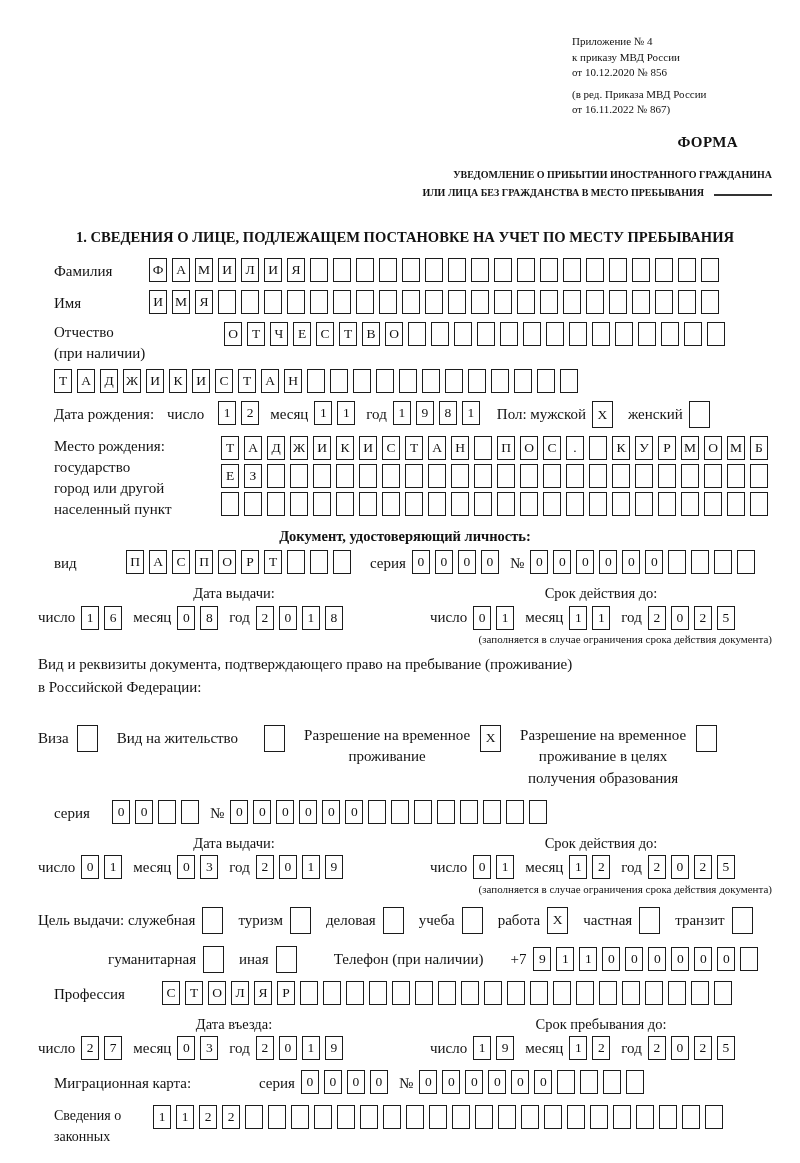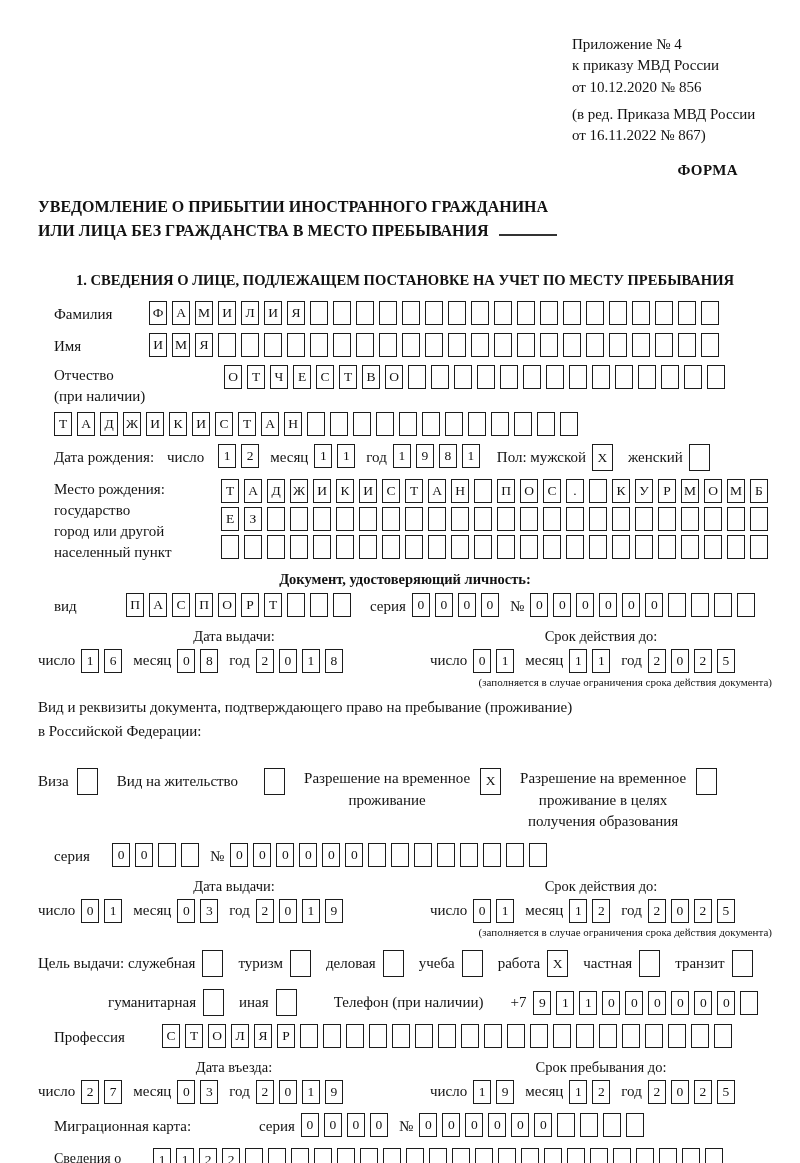--- a/index.html
+++ b/index.html
@@ -4,25 +4,25 @@
 <style>
   html,body { margin:0; padding:0; background:#ffffff; }
   .page {
     width:800px; height:1163px; box-sizing:border-box;
     padding:34px 28px 0 38px; overflow:hidden;
     font-family:"Liberation Serif","DejaVu Serif",serif;
     color:#121212; font-size:15px; background:#ffffff;
   }
   
   .hdr { display:flex; justify-content:flex-end; }
-  .hdr-block { width:200px; font-size:15px; line-height:1.42; text-align:left; }
+  .hdr-block { width:200px; font-size:11px; line-height:1.42; text-align:left; }
   .hdr-block .part2 { margin-top:6px; }
   .forma { text-align:right; font-weight:bold; font-size:15px; margin:16px 34px 0 0; letter-spacing:.4px; }
   
-  .title { text-align:left; font-weight:bold; font-size:16px; line-height:1.5; margin-top:16px; }
+  .title { text-align:right; font-weight:bold; font-size:10px; line-height:1.5; margin-top:16px; }
   .blank-line { display:inline-block; width:58px; border-bottom:2px solid #333; height:12px; margin-left:10px; }
   .sec-heading { text-align:center; font-weight:bold; font-size:14.6px; margin-top:29px; }
   
   .frow { display:flex; align-items:flex-start; margin-top:5px;margin-left:16px; }
   .lbl { line-height:27px; flex:none; }
   .lbl.ml { line-height:21px; }
   .w95  { width:95px; }
   .w170 { width:170px; }
   .w140 { width:140px; }
   .w167 { width:167px; }

